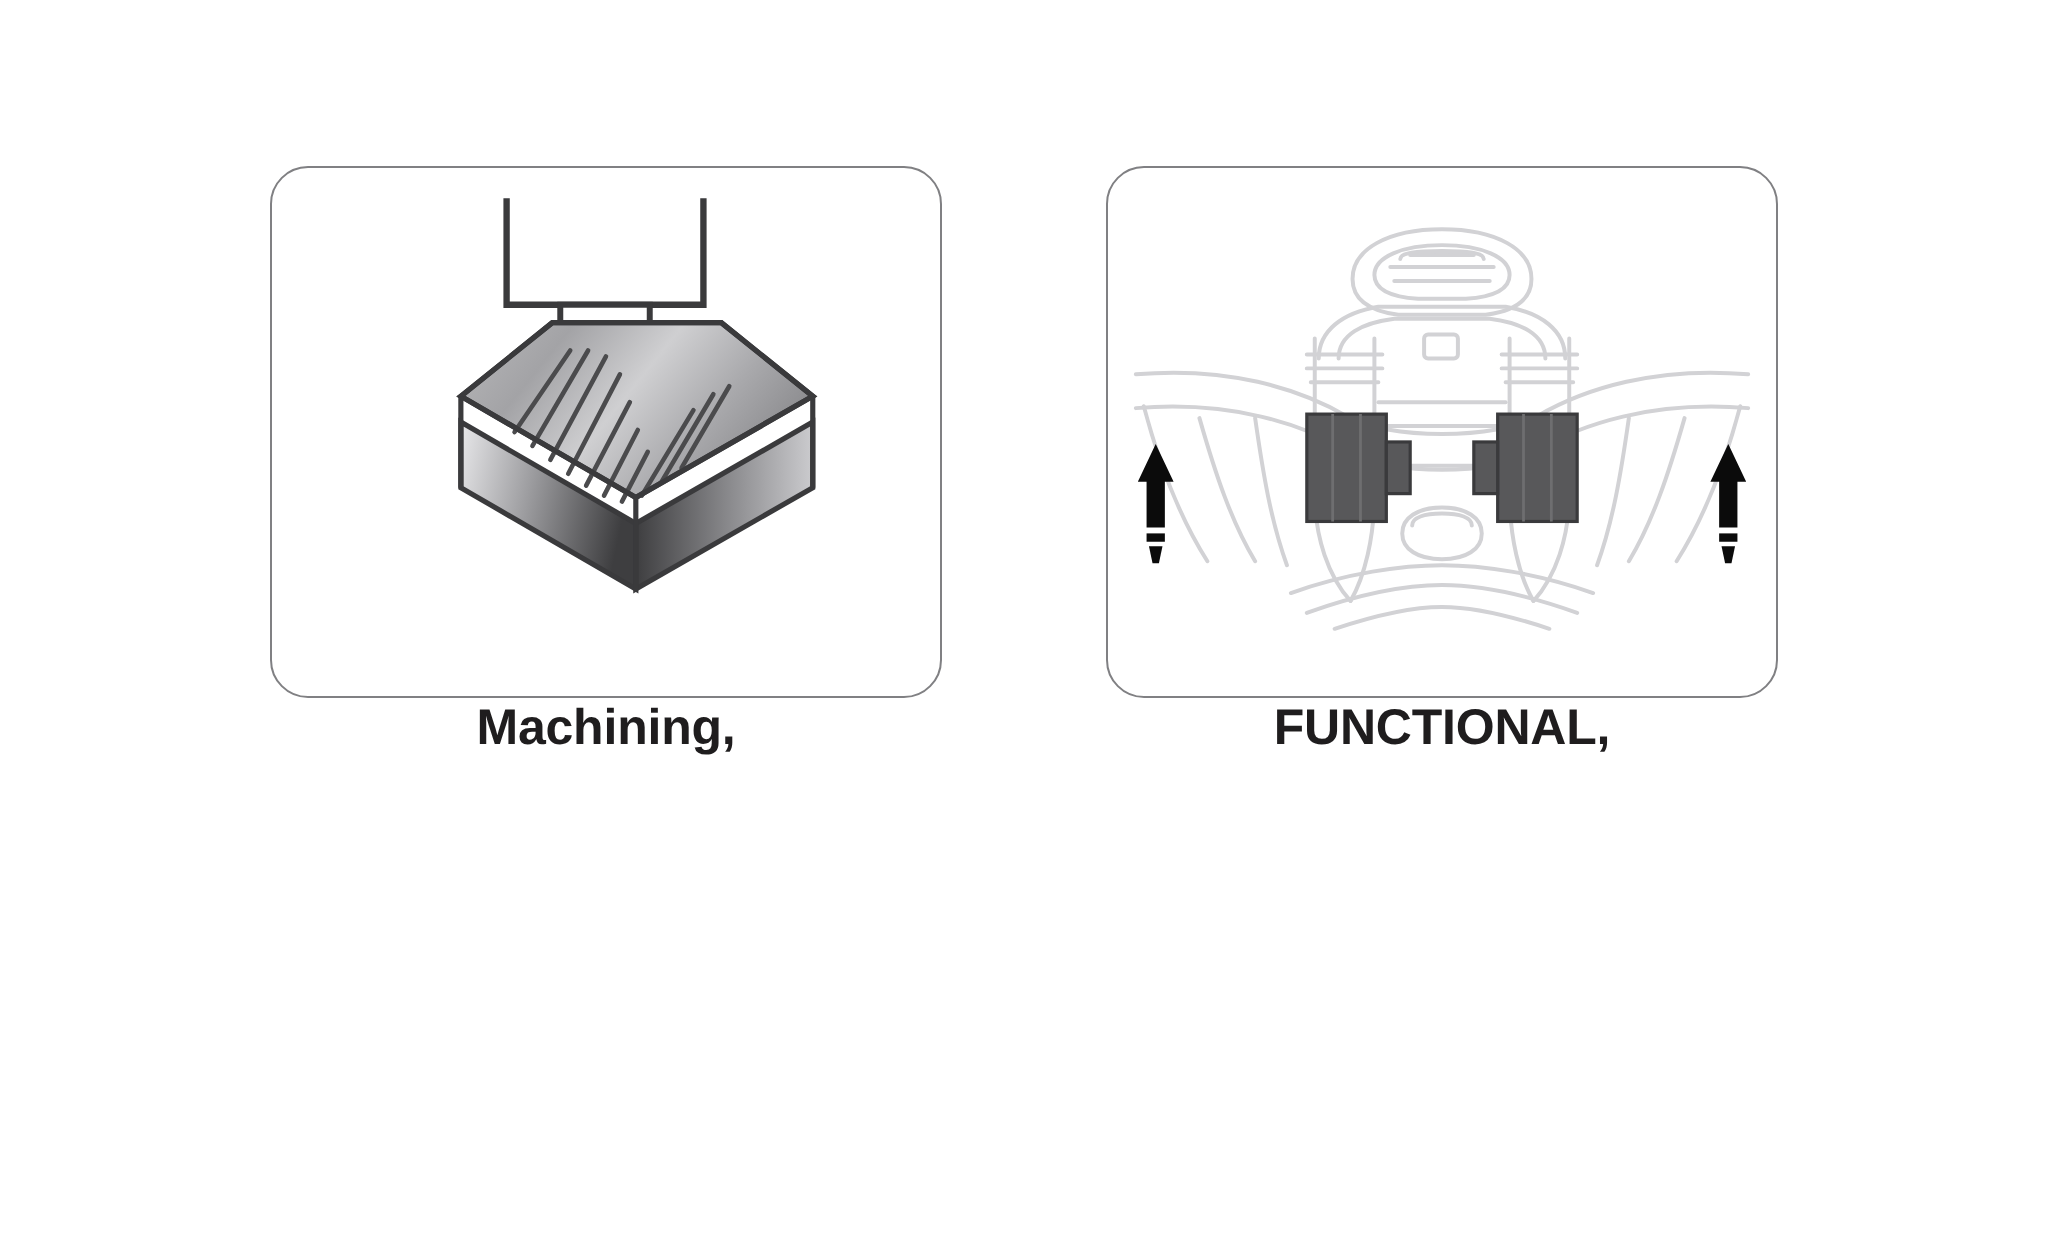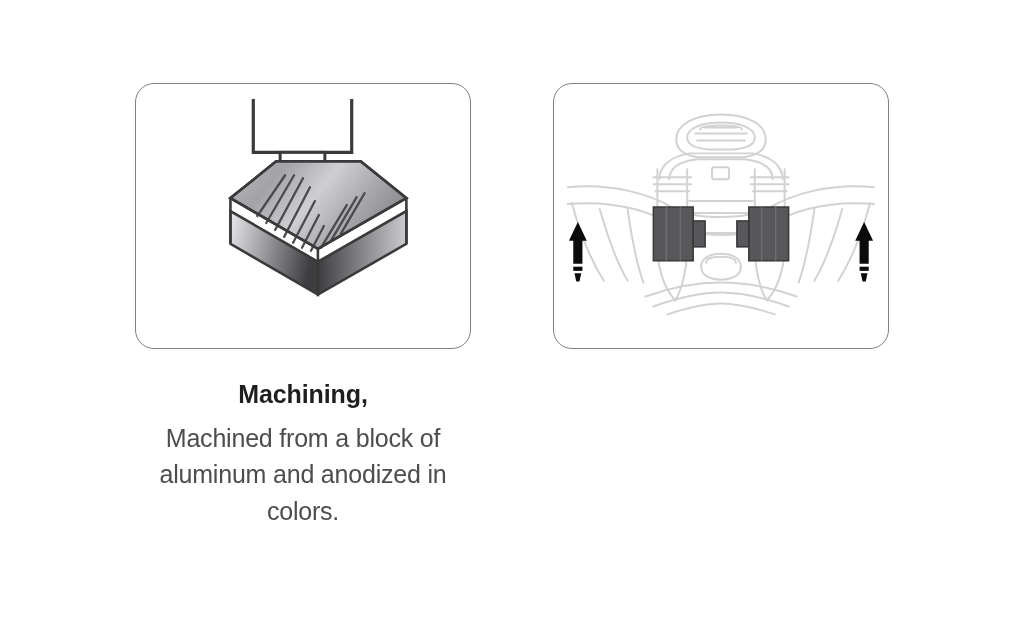--- a/index.html
+++ b/index.html
@@ -54,21 +54,20 @@
     align-items: center;
     justify-content: center;
     overflow: hidden;
   }
 
   .icon-card svg {
     display: block;
   }
 
   .caption {
-    margin-top: 30px;
     text-align: center;
     width: 360px;
   }
 
   .caption-title {
     display: block;
     font-size: 25px;
     font-weight: bold;
     color: #1f1d1e;
     line-height: 1.22;
@@ -150,21 +149,20 @@
 
             <path d="M95 115 L141 78 L226 78 L272 115 L183 166 Z" fill="none" stroke="#3a3a3c" stroke-width="2.6" stroke-linejoin="miter"></path>
 
             <path d="M95 115 L95 161 M272 115 L272 161 M183 166 L183 212" fill="none" stroke="#3a3a3c" stroke-width="2.6"></path>
           </g>
         </svg>
       </div>
 
       <div class="caption">
         <span class="caption-title">Machining,</span>
-        <span class="caption-body">Machined from a block of aluminum and anodized in colors.</span>
       </div>
     </div>
 
     <div class="feature">
 
       <div class="icon-card">
         <svg width="336" height="266" viewBox="0 0 336 266">
 
           <g fill="none" stroke="#d2d2d5" stroke-width="2" stroke-linecap="round" stroke-linejoin="round">
 
@@ -226,17 +224,18 @@
             <g>
               <path d="M312 139 L321 158 L316.6 158 L316.6 181 L307.4 181 L307.4 158 L303 158 Z"></path>
               <rect x="307.4" y="184" width="9.2" height="4.2"></rect>
               <path d="M308.6 190.5 L315.4 190.5 L313.6 199 L310.4 199 Z"></path>
             </g>
           </g>
         </svg>
       </div>
 
       <div class="caption">
+        <span class="caption-title">FUNCTIONAL,</span>
       </div>
     </div>
 
   </div>
 </div>
 
 </body></html>

